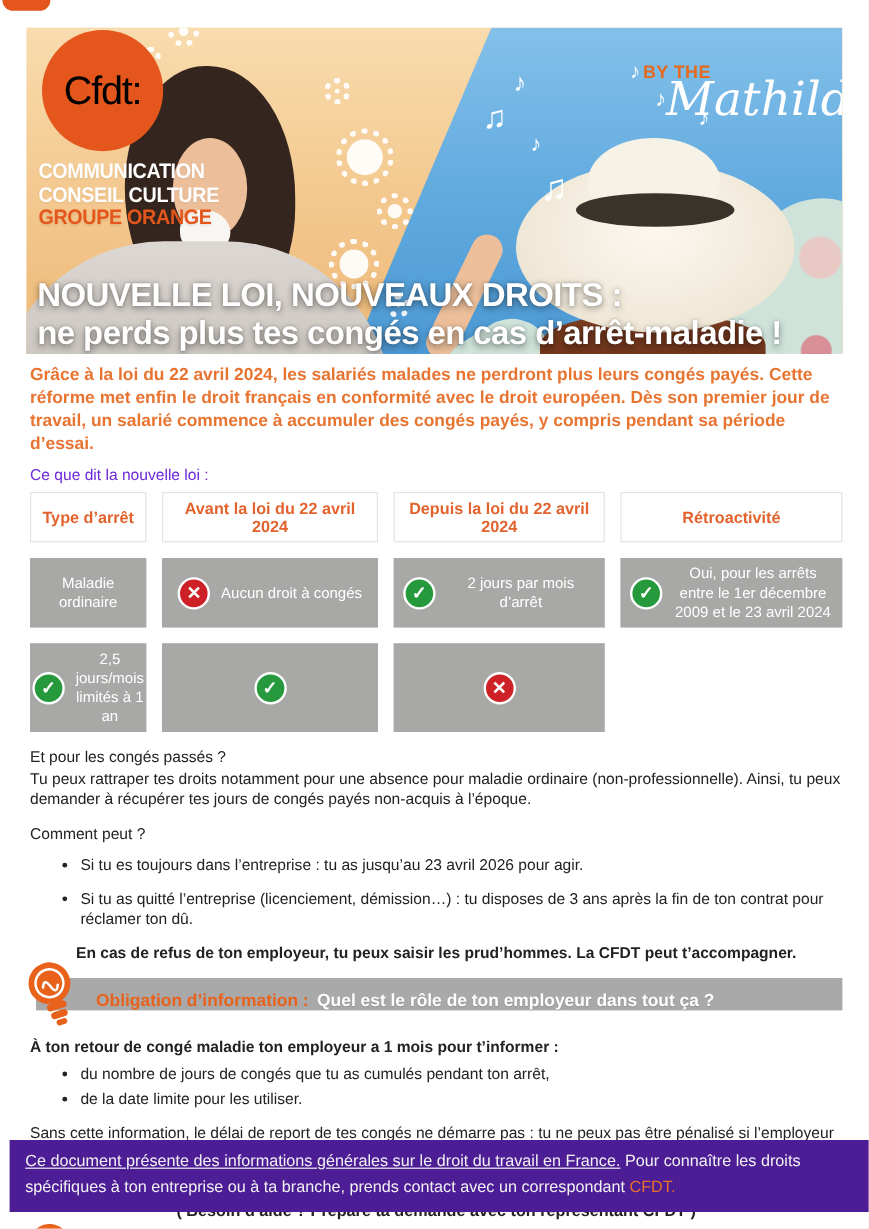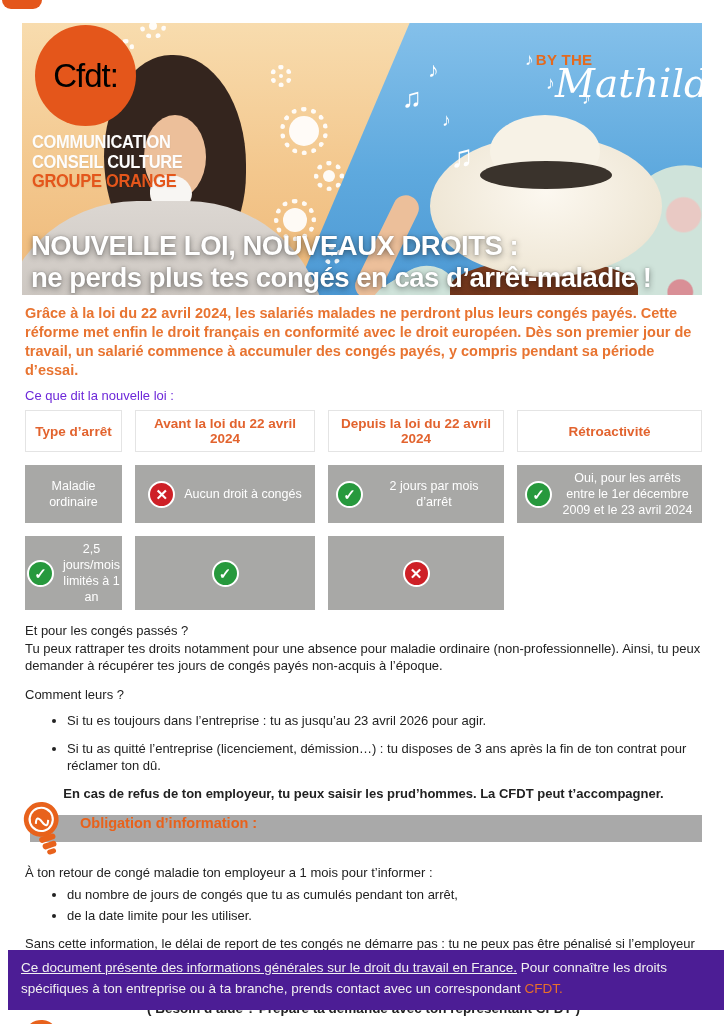--- a/index.html
+++ b/index.html
@@ -90,21 +90,21 @@
   .badge.red { background:#ce2027; }
 
   .para { line-height:1.32; margin-top:10px; }
   .q { margin-top:12px; }
   ul.bullets { margin:10px 0 0; padding-left:42px; }
   ul.bullets li { margin-bottom:11px; line-height:1.3; }
   ul.bullets.tight li { margin-bottom:4px; }
   .warn { text-align:center; font-weight:bold; font-size:13px; margin:2px 0 12px; }
 
   .banner { position:relative; height:27px; margin:14px 0 14px 5px; background:#a9a9a9;
-    display:flex; align-items:flex-start; padding-left:50px; gap:7px; font-weight:bold; font-size:14.5px; white-space:nowrap; }
+    display:flex; align-items:flex-end; padding-left:50px; gap:7px; font-weight:bold; font-size:14.5px; white-space:nowrap; }
   .banner .orange { color:#e8621c; }
   .banner .white { color:#fff; text-shadow:0 1px 1px rgba(0,0,0,.15); }
   .bulb { position:absolute; left:-13px; top:-18px; width:54px; height:62px; }
 
   .cta { text-align:center; font-weight:bold; font-size:13.5px; line-height:1.5; margin:10px 0 2px; }
 
   .footer { position:absolute; left:8px; width:722px; bottom:14px; background:#4c1d95;
     color:#f1f1f1; font-size:13.5px; line-height:1.55; padding:8px 13px 10px; }
   .footer .u { text-decoration:underline; cursor:pointer; }
   .footer .cfdt { color:#e8702a; cursor:pointer; }
@@ -195,42 +195,43 @@
         <span class="badge green">✓</span>
       </div>
       <div class="td">
         <span class="badge red">✕</span>
       </div>
     </div>
 
     <p class="para" style="margin-top:12px;">Et pour les congés passés ?</p>
     <p class="para" style="margin-top:0;">Tu peux rattraper tes droits notamment pour une absence pour maladie ordinaire (non-professionnelle). Ainsi, tu peux demander à récupérer tes jours de congés payés non-acquis à l’époque.</p>
 
-    <p class="para q">Comment leurs ?</p>
+    <p class="para q">Comment peut ?</p>
     <ul class="bullets">
       <li>Si tu es toujours dans l’entreprise : tu as jusqu’au 23 avril 2026 pour agir.</li>
       <li>Si tu as quitté l’entreprise (licenciement, démission…) : tu disposes de 3 ans après la fin de ton contrat pour réclamer ton dû.</li>
     </ul>
     <p class="warn">En cas de refus de ton employeur, tu peux saisir les prud’hommes. La CFDT peut t’accompagner.</p>
 
     <div class="banner">
       <svg class="bulb" viewBox="0 0 40 48">
         <g transform="rotate(-18 20 24)">
           <circle cx="20" cy="17" r="13.5" fill="#e8621c"></circle>
           <circle cx="20" cy="17" r="9" fill="none" stroke="#fff" stroke-width="1.6"></circle>
           <path d="M15 19 q2.5 -7 5 0 t5 0" stroke="#fff" stroke-width="1.6" fill="none"></path>
           <rect x="13.5" y="30" width="13" height="4.6" rx="2.3" fill="#e8621c"></rect>
           <rect x="14.5" y="35.6" width="11" height="4.6" rx="2.3" fill="#e8621c"></rect>
           <rect x="16.5" y="41.2" width="7" height="3.8" rx="1.9" fill="#e8621c"></rect>
         </g>
       </svg>
       <span class="orange">Obligation d’information :</span>
-    </div>
-
-    <p class="para" style="margin-top:22px;">À ton retour de congé maladie ton employeur a 1 mois pour t’informer :</p>
+      <span class="white">Quel est le rôle de ton employeur dans tout ça ?</span>
+    </div>
+
+    <p class="para" style="margin-top:22px;font-weight:bold;">À ton retour de congé maladie ton employeur a 1 mois pour t’informer :</p>
     <ul class="bullets tight" style="margin-top:6px;">
       <li>du nombre de jours de congés que tu as cumulés pendant ton arrêt,</li>
       <li>de la date limite pour les utiliser.</li>
     </ul>
     <p class="para">Sans cette information, le délai de report de tes congés ne démarre pas : tu ne peux pas être pénalisé si l’employeur ne t’en informe pas.</p>
 
     <div class="cta">
       <div>N’oublie pas de solliciter par écrit ton employeur à ce sujet !</div>
       <div>( Besoin d’aide ? Prépare ta demande avec ton représentant CFDT )</div>
     </div>

